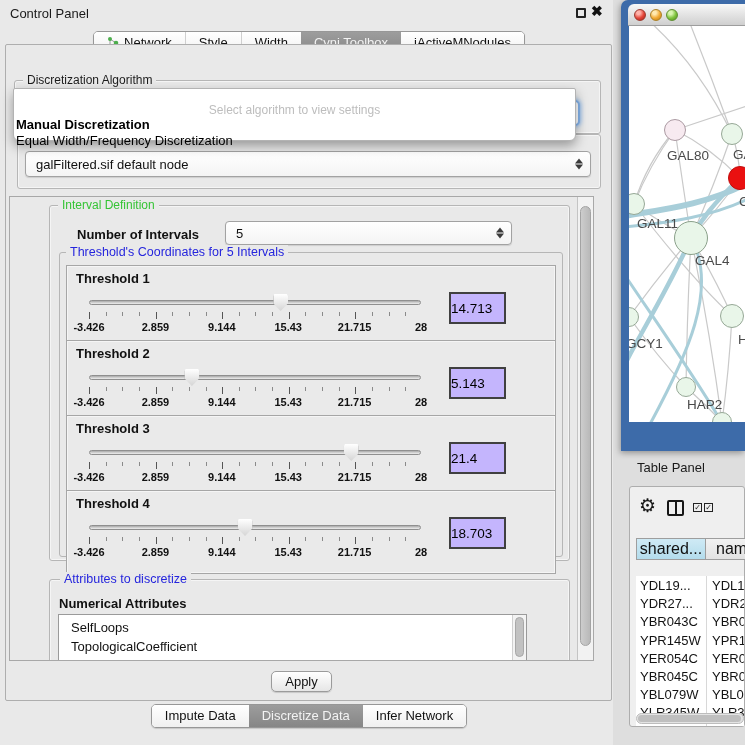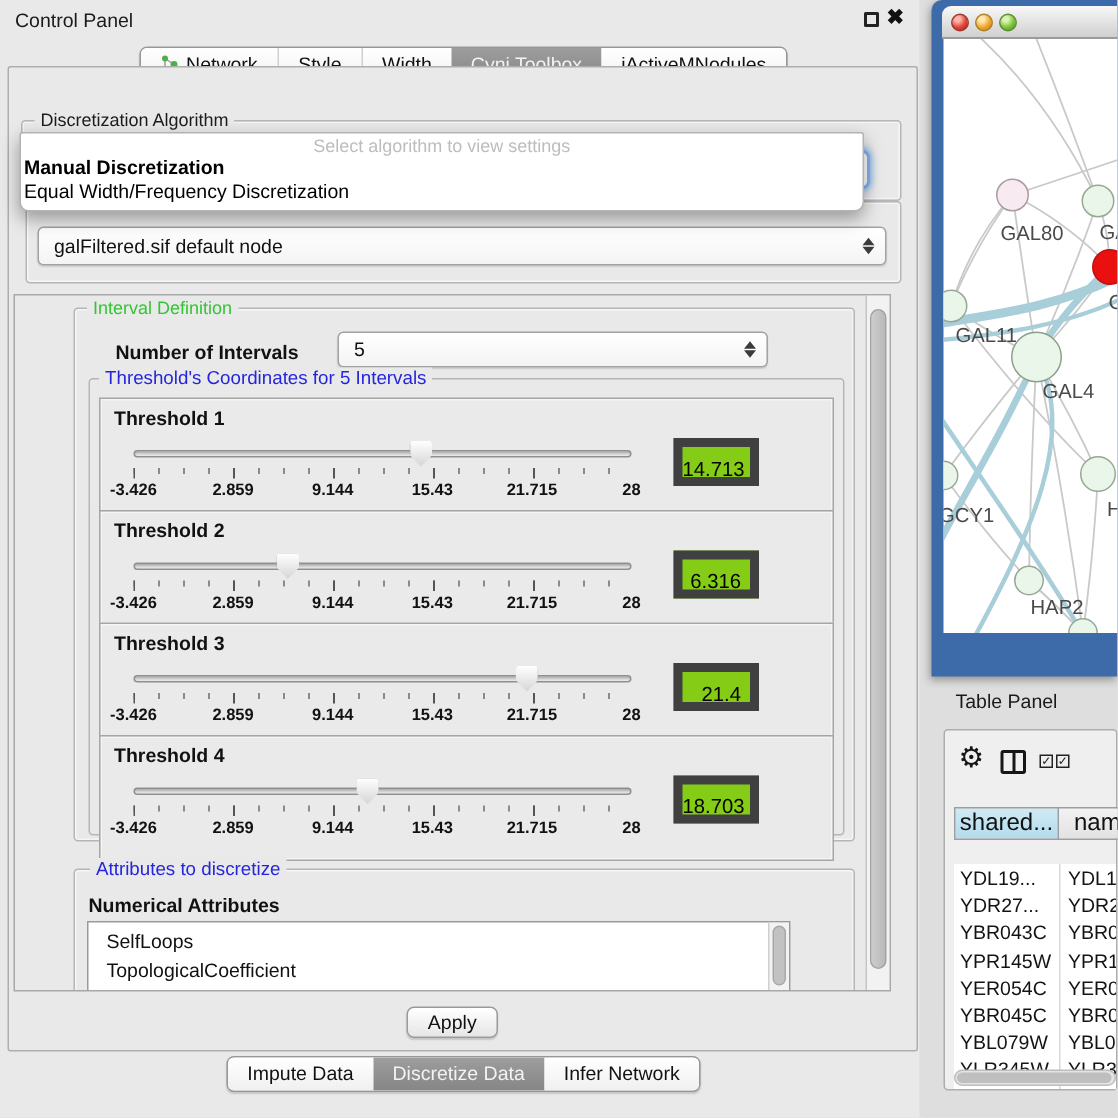--- a/index.html
+++ b/index.html
@@ -29,21 +29,21 @@
   .gt-black { color:#1c1c1c; }
   .gt-green { color:#35c435; }
   .gt-blue  { color:#2525dd; }
 
   
   #algo-group { left:14px; top:80px; width:587px; height:54px; }
   #algo-combo { position:absolute; left:22px; top:100px; width:558px; height:26px; background:#fff; border:2px solid #85b3ea; border-radius:5px; box-shadow:0 0 4px 1px #8db9ec; }
 
   
   #algo-popup { position:absolute; left:13px; top:88px; width:563px; height:53px; background:#fff; border:1px solid #b3b3b3; border-radius:2px 2px 6px 6px; box-shadow:0 5px 12px rgba(0,0,0,.35); z-index:40; }
-  #algo-popup .hint { text-align:center; font-size:12px; color:#bdbdbd; margin-top:1px; }
+  #algo-popup .hint { text-align:center; font-size:12px; color:#bdbdbd; margin-top:14px; }
   #algo-popup .opt  { font-size:13px; color:#000; padding-left:2px; line-height:16px; }
   #algo-popup .opt.sel { font-weight:bold; }
 
   
   #tabledata-group { left:17px; top:134px; width:584px; height:55px; }
   .combo { position:absolute; background:linear-gradient(#ffffff,#f4f4f4); border:1px solid #a2a2a2; border-radius:4px; box-shadow:0 1px 1px rgba(0,0,0,.12); font-size:13px; color:#111; }
   .combo .val { position:absolute; left:10px; top:50%; transform:translateY(-50%); white-space:nowrap; }
   .stepper { position:absolute; right:7px; top:50%; transform:translateY(-50%); display:flex; flex-direction:column; align-items:center; gap:1px; }
   .stepper i { width:0; height:0; border-left:4px solid transparent; border-right:4px solid transparent; }
   .stepper .up { border-bottom:5px solid #3b3b3b; }
@@ -65,21 +65,21 @@
 
   .thr-row { position:absolute; left:6px; width:490px; height:84px; border:1px solid #a6a6a6; background:#eaeaea; box-shadow:inset 0 0 0 1px rgba(255,255,255,.5); }
   .thr-label { position:absolute; left:9px; top:5px; font-size:13px; font-weight:bold; color:#111; }
   .track-zone { position:absolute; left:22px; top:26px; width:332px; height:40px; }
   .track { position:absolute; left:0; top:8px; width:332px; height:5px; border:1px solid #8f8f8f; border-radius:3px; background:linear-gradient(#a8a8a8,#d6d6d6 60%,#ececec); }
   .thumb-sl { position:absolute; top:2px; width:15px; height:17px; transform:translateX(-50%); background:linear-gradient(#ffffff,#d5d5d5); clip-path:polygon(8% 0%,92% 0%,100% 14%,100% 55%,50% 100%,0% 55%,0% 14%); filter:drop-shadow(0 0 1px #6e6e6e); }
   .ticks-minor { position:absolute; left:0; top:20px; width:333px; height:4px; background:repeating-linear-gradient(to right,#8a8a8a 0 1px,transparent 1px 5%); }
   .ticks-major { position:absolute; left:0; top:20px; width:333px; height:7px; background:repeating-linear-gradient(to right,#555 0 1px,transparent 1px 20%); }
   .tick-labels { position:absolute; left:0; top:29px; width:332px; height:12px; }
   .tick-labels span { position:absolute; transform:translateX(-50%); font-size:11px; font-weight:bold; color:#111; white-space:nowrap; }
-  .thr-value { position:absolute; left:382px; top:26px; width:57px; height:32px; background:#84cc16; border:6px solid #404040; font-size:13.5px; color:#000; text-align:right; line-height:30px; padding-right:6px; }
+  .thr-value { position:absolute; left:382px; top:26px; width:57px; height:32px; background:#c4b5fd; border:2px solid #404040; font-size:13.5px; color:#000; text-align:left; line-height:30px; padding-right:6px; }
 
   #attr-group { left:39px; top:382px; width:521px; height:150px; }
   #attr-group > .grouptitle { left:10px; top:-8px; font-size:12.5px; }
   .attr-label { position:absolute; left:9px; top:16px; font-size:13px; font-weight:bold; color:#111; }
   #attr-list { position:absolute; left:8px; top:34px; width:469px; height:120px; background:#fff; border:1px solid #9a9a9a; overflow:hidden; }
   #attr-list .item { font-size:13px; color:#111; padding-left:12px; line-height:19px; white-space:nowrap; }
   #attr-vscroll { position:absolute; right:0; top:0; width:14px; height:100%; background:#f3f3f3; border-left:1px solid #d0d0d0; }
   #attr-vscroll .thumb { position:absolute; left:2px; top:2px; width:9px; height:40px; background:#c2c2c2; border:1px solid #a8a8a8; border-radius:5px; }
 
   #apply-btn { position:absolute; left:271px; top:671px; width:61px; height:21px; background:linear-gradient(#ffffff,#e6e6e6); border:1px solid #9b9b9b; border-radius:5px; font-size:13px; color:#111; text-align:center; line-height:19px; box-shadow:0 1px 1px rgba(0,0,0,.15); }
@@ -231,21 +231,21 @@
               <div class="ticks-major"></div>
               <div class="tick-labels">
                   <span style="left: 0%;">-3.426</span>
                   <span style="left: 20%;">2.859</span>
                   <span style="left: 40%;">9.144</span>
                   <span style="left: 60%;">15.43</span>
                   <span style="left: 80%;">21.715</span>
                   <span style="left: 100%;">28</span>
                 </div>
             </div>
-            <div class="thr-value">6.316</div>
+            <div class="thr-value">5.143</div>
           </div>
 
           <div class="thr-row" style="top:162px;">
             <span class="thr-label">Threshold 3</span>
             <div class="track-zone">
               <div class="track"></div>
               <div class="thumb-sl" style="left: 78.9983%;"></div>
               <div class="ticks-minor"></div>
               <div class="ticks-major"></div>
               <div class="tick-labels">

